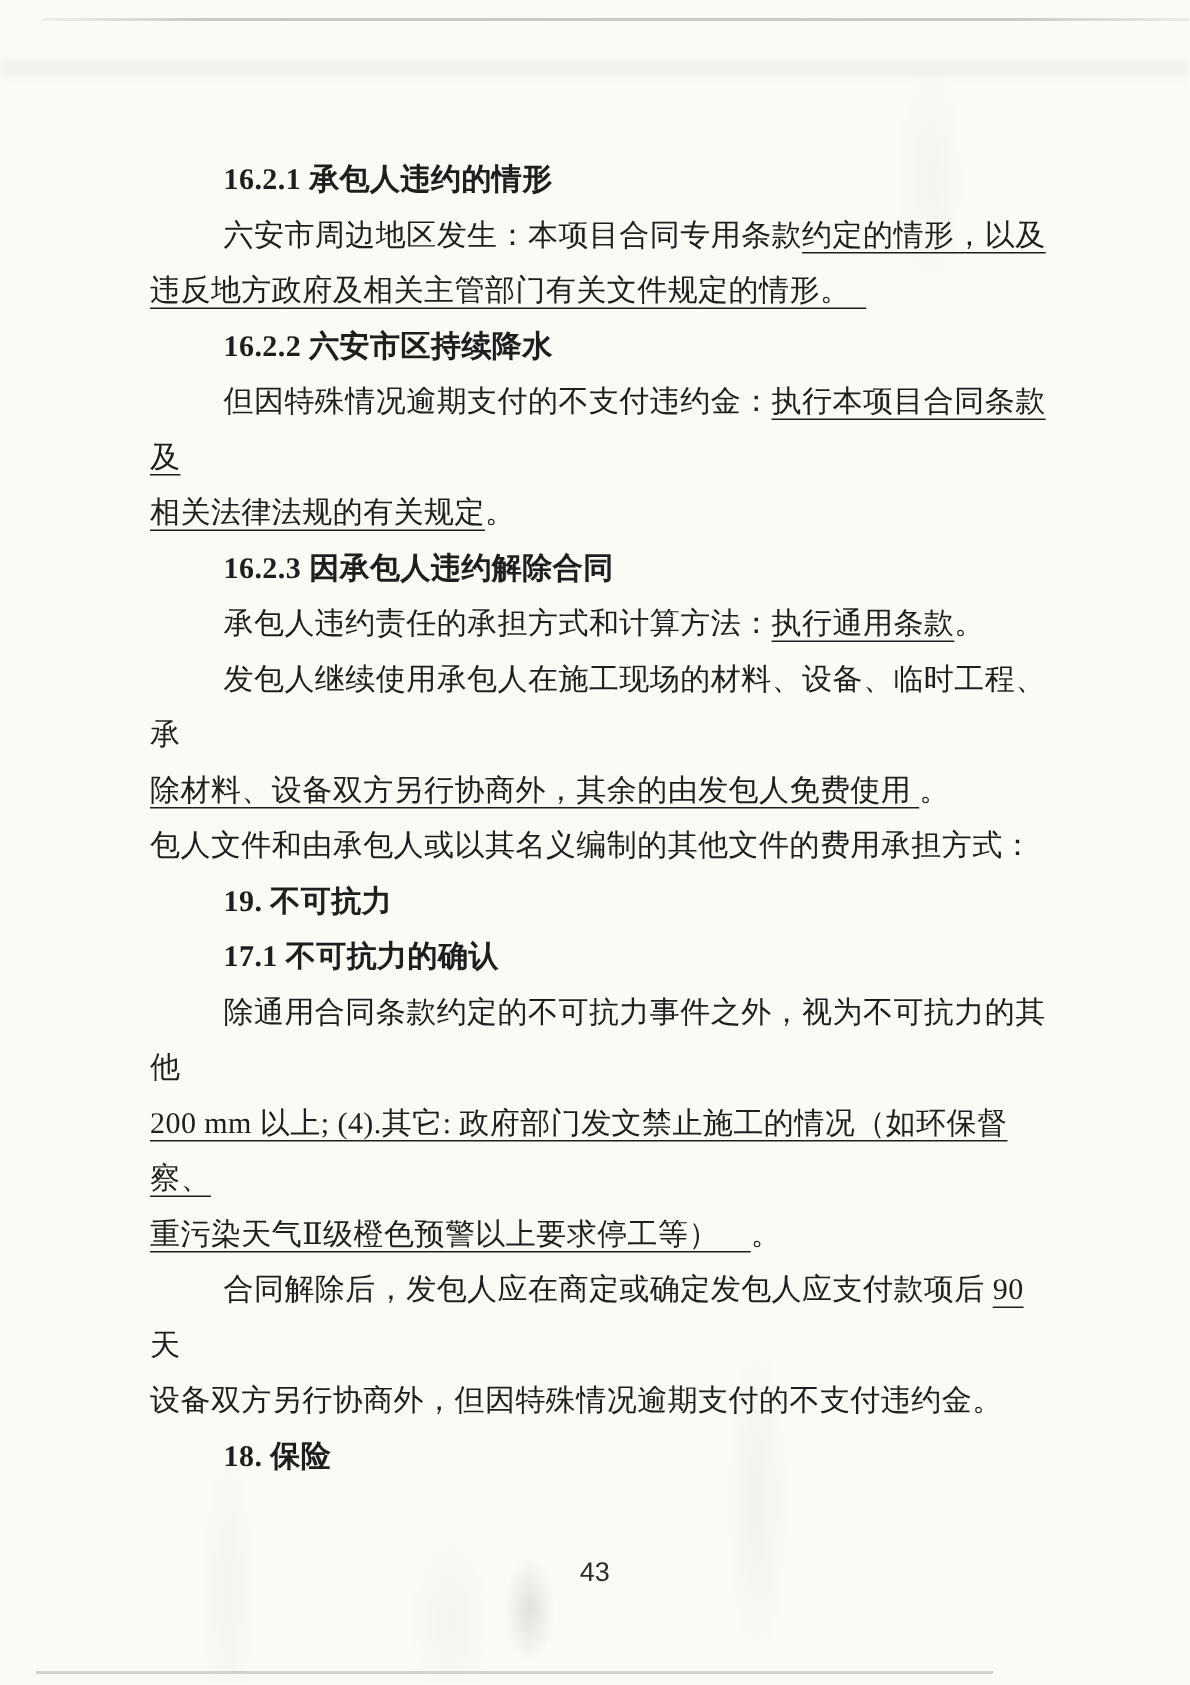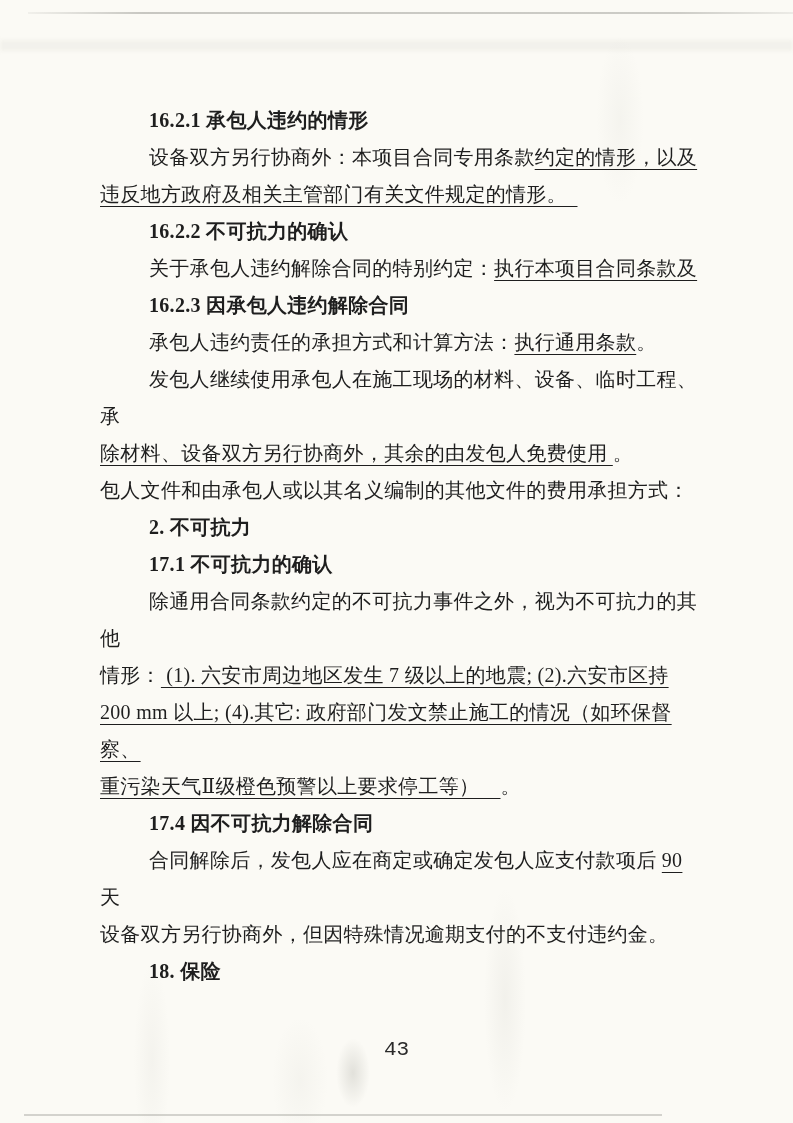--- a/index.html
+++ b/index.html
@@ -58,52 +58,51 @@
   p.heading { font-weight: bold; }
   span.u {
     text-decoration: underline;
     text-underline-offset: 5px;
     text-decoration-thickness: 1.3px;
   }
   .page-number {
     position: absolute;
     top: 1038px; left: 0; width: 100%;
     text-align: center;
-    font-size: 21px;
+    font-size: 18px;
     color: #2a2a2a;
-    font-family: Liberation Mono, monospace;
+    font-family: Liberation Sans, sans-serif;
   }
 </style>
 </head>
 <body>
 
 <div class="page">
   <div class="scan-top-line"></div>
   <div class="scan-noise-band"></div>
   <div class="scan-streaks"></div>
   <div class="scan-smudge"></div>
   <div class="scan-bottom-line"></div>
 
   <div class="content">
       <p class="line heading indent"><span>16.2.1 承包人违约的情形</span></p>
-      <p class="line indent"><span>设备双方另行协商外：本项目合同专用条款</span><span class="u">约定的情形，以及</span></p>
+      <p class="line indent"><span>六安市周边地区发生：本项目合同专用条款</span><span class="u">约定的情形，以及</span></p>
       <p class="line"><span class="u">违反地方政府及相关主管部门有关文件规定的情形。&nbsp;&nbsp;</span></p>
-      <p class="line heading indent"><span>16.2.2 不可抗力的确认</span></p>
-      <p class="line indent"><span>关于承包人违约解除合同的特别约定：</span><span class="u">执行本项目合同条款及</span></p>
+      <p class="line heading indent"><span>16.2.2 六安市区持续降水</span></p>
+      <p class="line indent"><span>但因特殊情况逾期支付的不支付违约金：</span><span class="u">执行本项目合同条款及</span></p>
+      <p class="line"><span class="u">相关法律法规的有关规定</span><span>。</span></p>
       <p class="line heading indent"><span>16.2.3 因承包人违约解除合同</span></p>
       <p class="line indent"><span>承包人违约责任的承担方式和计算方法：</span><span class="u">执行通用条款</span><span>。</span></p>
       <p class="line indent"><span>发包人继续使用承包人在施工现场的材料、设备、临时工程、承</span></p>
       <p class="line"><span class="u">除材料、设备双方另行协商外，其余的由发包人免费使用&nbsp;</span><span>。</span></p>
       <p class="line"><span>包人文件和由承包人或以其名义编制的其他文件的费用承担方式：</span></p>
-      <p class="line heading indent"><span>2. 不可抗力</span></p>
+      <p class="line heading indent"><span>19. 不可抗力</span></p>
       <p class="line heading indent"><span>17.1 不可抗力的确认</span></p>
       <p class="line indent"><span>除通用合同条款约定的不可抗力事件之外，视为不可抗力的其他</span></p>
-      <p class="line"><span>情形：</span><span class="u">&nbsp;(1).&nbsp;六安市周边地区发生 7 级以上的地震; (2).六安市区持</span></p>
       <p class="line"><span class="u">200 mm 以上; (4).其它: 政府部门发文禁止施工的情况（如环保督察、</span></p>
       <p class="line"><span class="u">重污染天气Ⅱ级橙色预警以上要求停工等）&nbsp;&nbsp;&nbsp;&nbsp;</span><span>。</span></p>
-      <p class="line heading indent"><span>17.4 因不可抗力解除合同</span></p>
       <p class="line indent"><span>合同解除后，发包人应在商定或确定发包人应支付款项后 </span><span class="u">90</span><span> 天</span></p>
       <p class="line"><span>设备双方另行协商外，但因特殊情况逾期支付的不支付违约金。</span></p>
       <p class="line heading indent"><span>18. 保险</span></p>
     </div>
 
   <div class="page-number">43</div>
 </div>
 
 </body></html>

